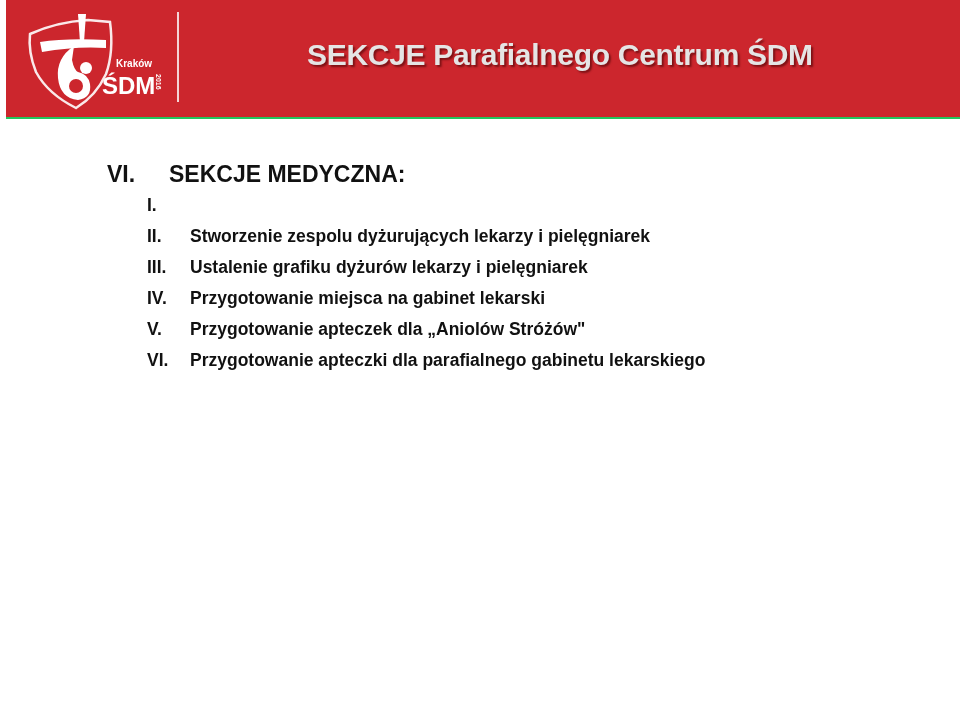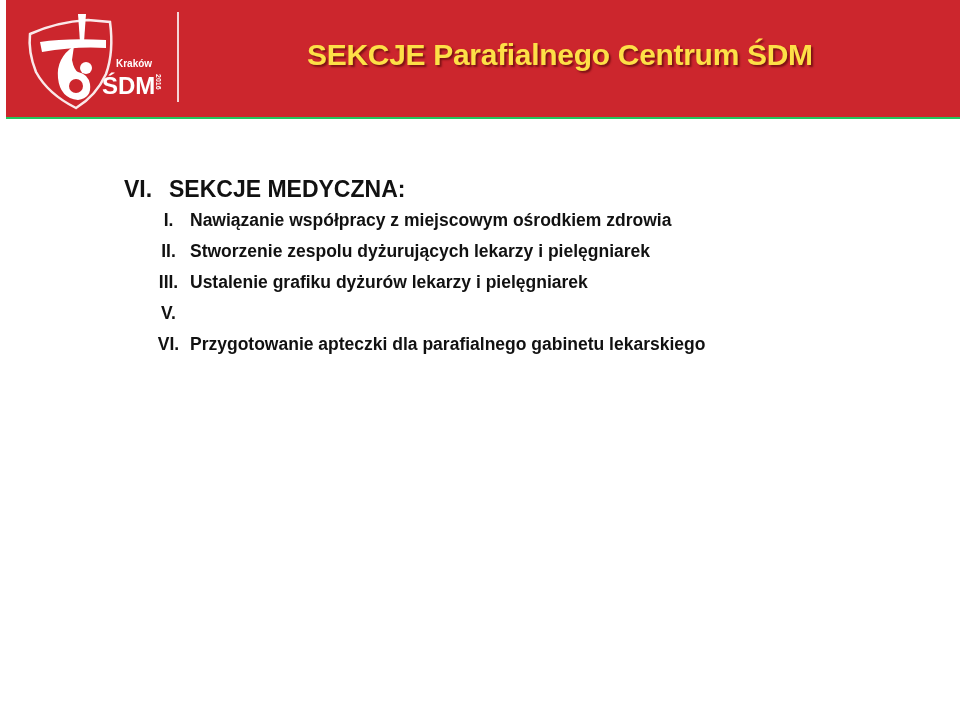--- a/index.html
+++ b/index.html
@@ -1,21 +1,21 @@
 <!DOCTYPE html>
 <html><head>
 <meta charset="utf-8">
 <style>
   html, body { margin:0; padding:0; }
   body { width:960px; height:720px; background:#ffffff; position:relative; overflow:hidden; font-family:"Liberation Sans", sans-serif; }
   .header { position:absolute; left:6px; top:0; width:960px; height:117px; background:#cc262d; border-bottom:2px solid #22c55e; }
   .logo { position:absolute; left:20px; top:12px; width:140px; height:100px; }
   .divider { position:absolute; left:171px; top:12px; width:2px; height:90px; background:#f4d4d6; }
-  .title { position:absolute; left:301px; top:38px; font-size:30px; font-weight:bold; color:#fde047; letter-spacing:-0.3px; text-shadow:2px 2px 2px rgba(60,0,0,0.55); white-space:nowrap; }
-  .content { position:absolute; left:107px; top:173px;text-align:center; }
+  .title { position:absolute; left:301px; top:38px; font-size:30px; font-weight:bold; color:#e5e5e5; letter-spacing:-0.3px; text-shadow:2px 2px 2px rgba(60,0,0,0.55); white-space:nowrap; }
+  .content { position:absolute; left:107px; top:158px; }
   .section-heading { display:flex; font-size:23px; font-weight:bold; color:#111; line-height:32px; }
   .section-num { width:62px; }
   .items { list-style:none; margin:4px 0 0 40px; padding:0; }
   .item { display:flex; font-size:17.5px; font-weight:bold; color:#111; height:31px; line-height:22px; white-space:nowrap; }
   .item-num { width:43px; }
 </style>
 </head>
 <body>
 
 <div class="header">
@@ -40,31 +40,35 @@
 </div>
 
 <div class="content">
   <div class="section-heading">
     <span class="section-num">VI.</span>
     <span>SEKCJE MEDYCZNA:</span>
   </div>
   <ul class="items">
     <li class="item">
       <span class="item-num">I.</span>
-      <span>Nawiązanie współpracy z miejscowym ośrodkiem zdrowia</span>
     </li>
     <li class="item">
       <span class="item-num">II.</span>
       <span>Stworzenie zespolu dyżurujących lekarzy i pielęgniarek</span>
     </li>
     <li class="item">
       <span class="item-num">III.</span>
       <span>Ustalenie grafiku dyżurów lekarzy i pielęgniarek</span>
     </li>
     <li class="item">
+      <span class="item-num">IV.</span>
+      <span>Przygotowanie miejsca na gabinet lekarski</span>
+    </li>
+    <li class="item">
       <span class="item-num">V.</span>
+      <span>Przygotowanie apteczek dla „Aniolów Stróżów"</span>
     </li>
     <li class="item">
       <span class="item-num">VI.</span>
       <span>Przygotowanie apteczki dla parafialnego gabinetu lekarskiego</span>
     </li>
   </ul>
 </div>
 
 </body></html>

